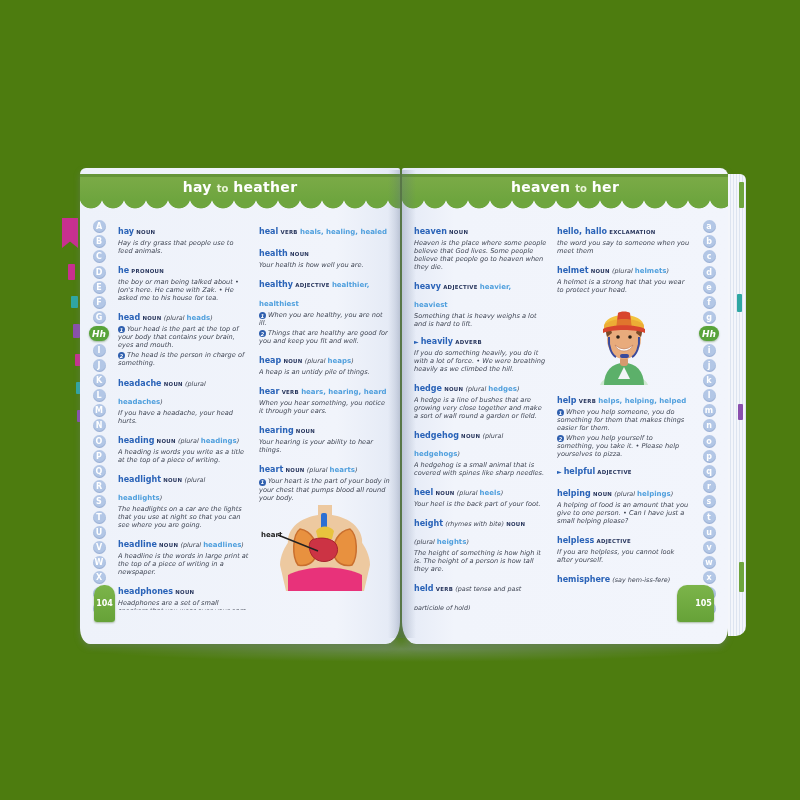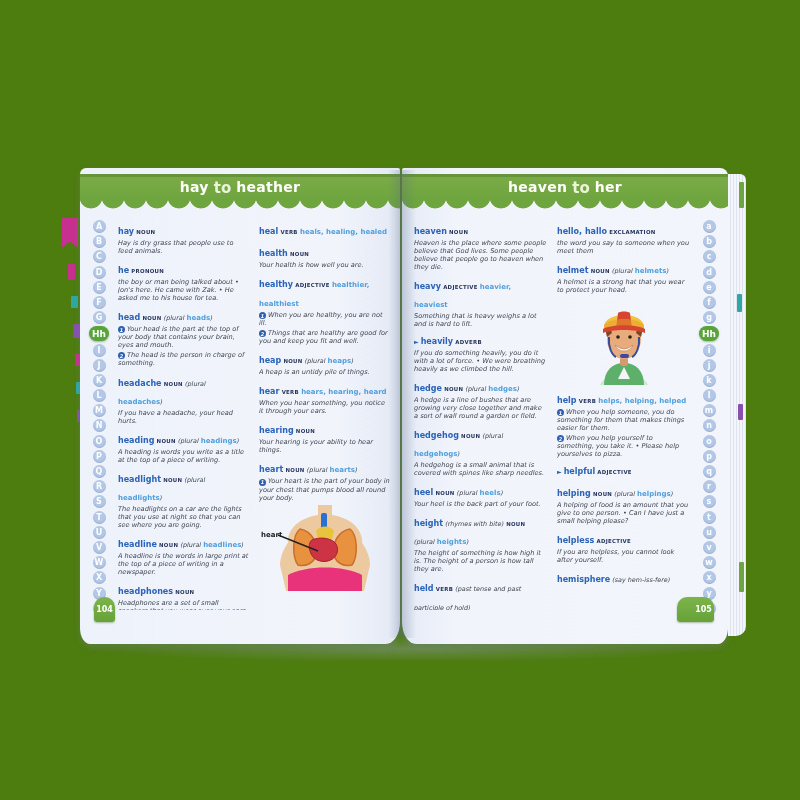--- a/index.html
+++ b/index.html
@@ -8,47 +8,47 @@
   .book{position:absolute;left:62px;top:168px;width:682px;height:488px;}
   .book-shadow{position:absolute;left:20px;right:10px;bottom:-6px;height:26px;background:radial-gradient(ellipse at 50% 50%,rgba(150,160,180,.38),rgba(255,255,255,0) 70%);}
   .page{position:absolute;top:0;height:476px;background:linear-gradient(180deg,#f2f5fc 0%,#edf1fa 70%,#e7ecf7 92%,#f5f7fc 100%);box-shadow:0 3px 6px rgba(120,130,155,.35);}
   .page-left{left:18px;width:320px;border-radius:6px 2px 14px 10px / 6px 2px 22px 16px;background:linear-gradient(90deg,#eef2fa 0%,#f1f4fb 80%,#e3e9f5 100%);}
   .page-right{left:340px;width:326px;border-radius:2px 8px 10px 14px / 2px 8px 16px 22px;background:linear-gradient(90deg,#e4eaf6 0%,#f1f4fb 16%,#f2f5fc 100%);}
   .gutter{position:absolute;left:326px;top:2px;width:28px;height:468px;background:linear-gradient(90deg,rgba(90,105,135,0) 0%,rgba(90,105,135,.28) 50%,rgba(90,105,135,0) 100%);pointer-events:none;}
   
   .banner{position:absolute;left:0;right:0;top:6px;height:26px;background:linear-gradient(180deg,#7cab48 0%,#6ea53e 100%);display:flex;align-items:center;justify-content:center;gap:5px;box-shadow:inset 0 3px 0 rgba(60,110,30,.35);}
   .banner::after{content:"";position:absolute;top:100%;left:0;right:0;height:13px;background-image:radial-gradient(circle at 50% -3px,#6ea53e 11px,rgba(0,0,0,0) 11.8px);background-size:22px 14px;background-repeat:repeat-x;}
   .gw{color:#ffffff;font-weight:700;font-size:14px;letter-spacing:.3px;}
-  .gw-to{color:#eaf4d8;font-weight:700;font-size:15px;padding-top:2px;}
+  .gw-to{color:#eaf4d8;font-weight:700;font-size:10px;padding-top:2px;}
   
   .rail{position:absolute;top:52px;width:30px;display:flex;flex-direction:column;align-items:center;}
   .rail-left{left:4px;}
   .rail-right{right:4px;}
   .tab{width:13px;height:13px;border-radius:50%;background:#b3c7e6;color:#fff;font-size:8px;font-weight:700;display:flex;align-items:center;justify-content:center;margin-bottom:2.2px;box-shadow:inset 0 -1px 1px rgba(70,100,160,.25);}
-  .tab.active{width:20px;height:15px;border-radius:9px;background:#58a33a;font-size:9px;box-shadow:0 1px 2px rgba(40,90,20,.4);}
+  .tab.active{width:20px;height:15px;border-radius:9px;background:#58a33a;font-size:9px;box-shadow:0 1px 2px rgba(40,90,20,.4);font-style:italic;}
   
   .content{position:absolute;top:52px;bottom:34px;display:flex;gap:10px;overflow:hidden;}
   .content-left{left:38px;right:10px;}
   .content-right{left:12px;right:38px;}
   .col{flex:1 1 0;overflow:hidden;}
   .entry{margin-bottom:4px;}
   .headline{line-height:1.15;margin-bottom:.5px;}
   .hw{font-weight:700;color:#2a63b8;font-size:8px;}
   .pos{font-weight:700;color:#27355c;font-size:5.4px;letter-spacing:.3px;}
   .infl{font-weight:700;color:#4f9fdd;font-size:7px;}
   .note{font-style:italic;color:#3f4553;font-size:6.4px;}
   .body-p{margin:0 0 1.5px;font-size:6.6px;line-height:1.22;color:#3f4553;font-style:italic;}
   .num{display:inline-flex;width:7px;height:7px;border-radius:50%;background:#2f5fae;color:#fff;font-size:5px;font-weight:700;align-items:center;justify-content:center;margin-right:2px;vertical-align:-1px;}
   .sub{margin-top:1px;}
   .arrow{color:#2a63b8;font-size:6px;font-weight:700;margin-right:2px;}
   .ill{display:block;margin:3px auto 4px;}
   .ill-wrap{position:relative;text-align:center;}
   .heart-label{position:absolute;left:2px;top:26px;font-size:7px;font-weight:700;color:#222;}
   
-  .pagenum{position:absolute;bottom:22px;width:21px;height:25px;background:linear-gradient(180deg,#7cb44a,#66a238);border-radius:10px 10px 3px 3px;color:#fff;font-size:8px;font-weight:700;display:flex;align-items:center;justify-content:center;box-shadow:0 1px 2px rgba(60,100,30,.4);}
+  .pagenum{position:absolute;bottom:22px;width:21px;height:37px;background:linear-gradient(180deg,#7cb44a,#66a238);border-radius:10px 10px 3px 3px;color:#fff;font-size:8px;font-weight:700;display:flex;align-items:center;justify-content:center;box-shadow:0 1px 2px rgba(60,100,30,.4);}
   .pn-left{left:14px;}
   .pn-right{right:14px;padding-left:16px;}
   
   .edge{position:absolute;pointer-events:none;}
   .bookmark{left:0;top:50px;width:16px;height:30px;background:#c8308f;clip-path:polygon(0 0,100% 0,100% 100%,50% 78%,0 100%);}
   .strip{width:7px;border-radius:1px;}
   
   .stack{position:absolute;left:666px;top:6px;width:18px;height:462px;background:repeating-linear-gradient(90deg,#f4f6fb 0 2px,#dde4f0 2px 3px);border-radius:0 6px 10px 0;}
   .stack .mark{position:absolute;width:5px;border-radius:1px;}
 </style>

